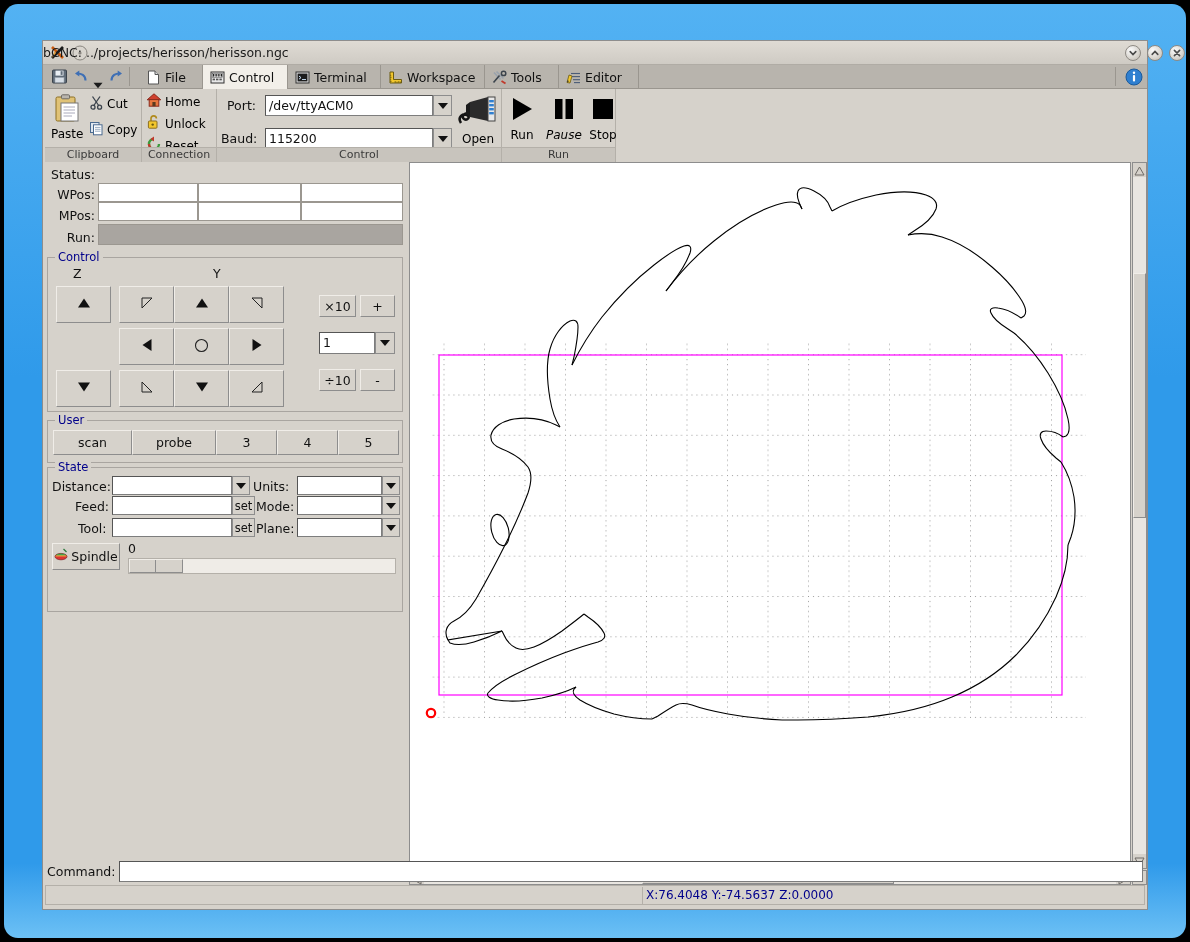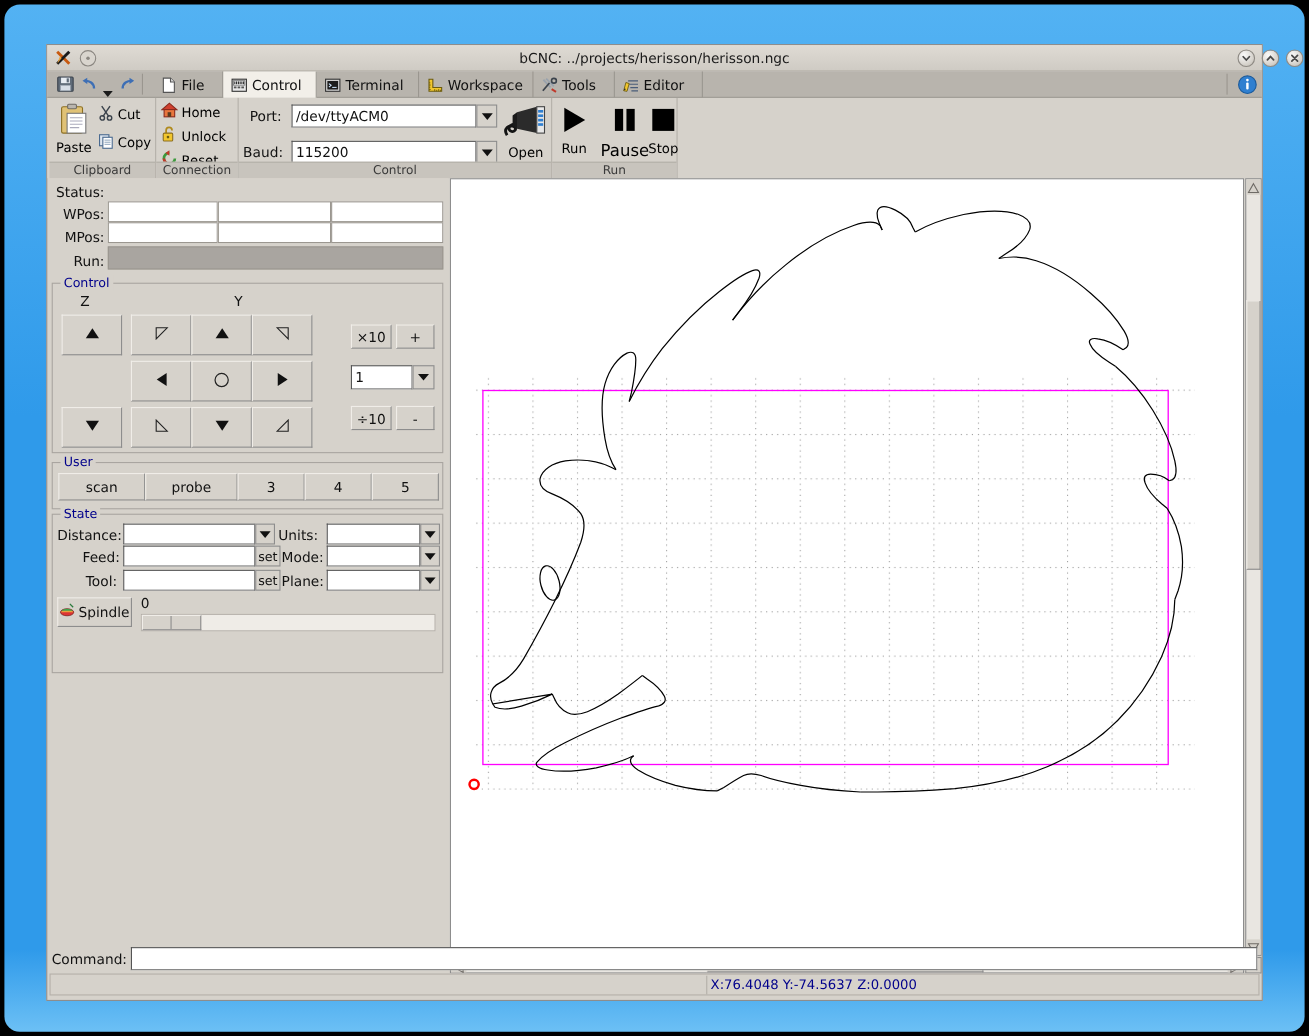--- a/index.html
+++ b/index.html
@@ -12,21 +12,21 @@
          box-sizing:border-box;padding:0;}
 
   
   #win{position:absolute;left:38px;top:36px;width:1106px;height:870px;background:#d6d2cb;
        border:1px solid #8d8d8d;box-sizing:border-box;}
 
   
   #titlebar{position:absolute;left:0;top:0;width:100%;height:24px;
             background:linear-gradient(180deg,#dfdbd4 0%,#cfcbc4 100%);
             border-bottom:1px solid #b0aca5;box-sizing:border-box;}
-  #title-text{position:absolute;left:0;right:0;top:4px;text-align:center;font-size:12.5px;color:#1a1a1a;}
+  #title-text{position:absolute;left:0;right:0;top:4px;text-align:left;font-size:12.5px;color:#1a1a1a;}
   .tb-icon{position:absolute;top:3px;width:18px;height:18px;}
   .circbtn{position:absolute;top:4px;width:16px;height:16px;border-radius:50%;
            background:radial-gradient(circle at 35% 30%,#fbfbfb,#d2cec7 70%,#b6b2ab);
            border:1px solid #8e8a84;box-sizing:border-box;}
   .circbtn svg{position:absolute;left:1px;top:1px;}
 
   
   #tabbar{position:absolute;left:0;top:24px;width:100%;height:24px;
           background:#b8b4ad;border-bottom:1px solid #9a968f;box-sizing:border-box;}
   .qtool{position:absolute;top:3px;}
@@ -383,21 +383,21 @@
           </span>
           <span style="font-size:12px;">Run</span>
         </div>
         <div class="rbtn" style="left:44px;top:6px;flex-direction:column;gap:2px;">
           <span class="ico">
             <svg width="28" height="28" viewBox="0 0 28 28">
                 <rect x="5" y="4" width="7.5" height="20" fill="#000"></rect>
                 <rect x="15.5" y="4" width="7.5" height="20" fill="#000"></rect>
               </svg>
           </span>
-          <span style="font-size:15px;">Pause</span>
+          <span style="font-size:12px;font-style:italic;">Pause</span>
         </div>
         <div class="rbtn" style="left:87px;top:6px;flex-direction:column;gap:2px;">
           <span class="ico">
             <svg width="28" height="28" viewBox="0 0 28 28">
                 <rect x="4" y="4" width="20" height="20" fill="#000"></rect>
               </svg>
           </span>
           <span style="font-size:12px;">Stop</span>
         </div>
         <div class="rglabel">Run</div>

